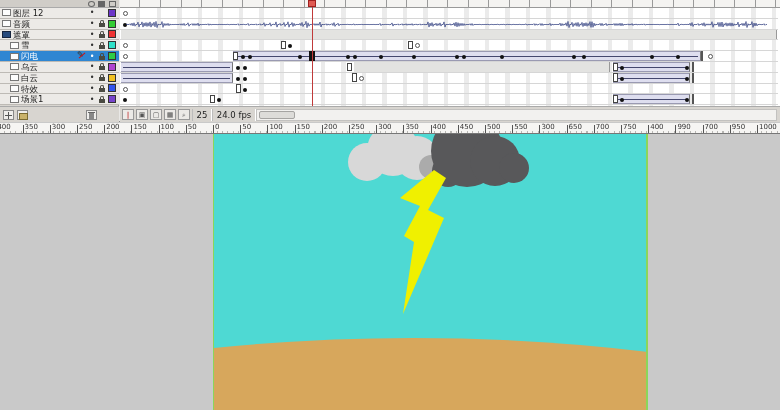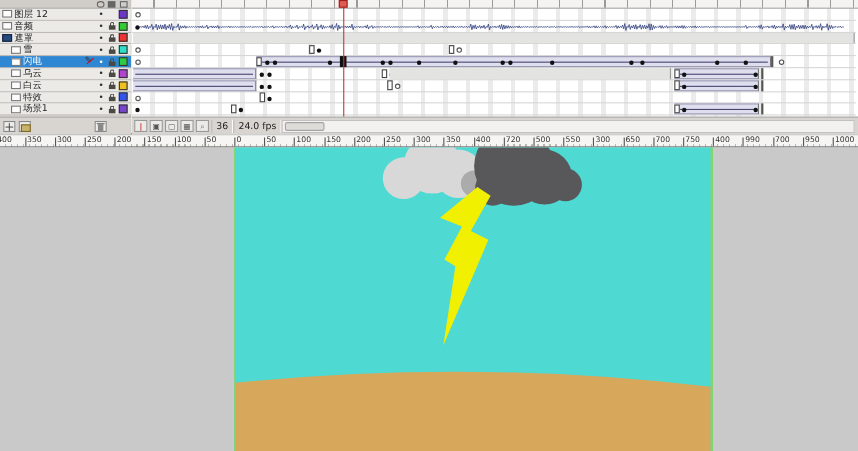--- a/index.html
+++ b/index.html
@@ -300,21 +300,21 @@
           </div>
         </div>
       <div id="playhead-line"></div>
       <div id="playhead-handle"></div>
       <div id="frames-footer">
         <div class="tl-btn tb-red" style="left:2px;">|</div>
         <div class="tl-btn" style="left:16px;">▣</div>
         <div class="tl-btn" style="left:30px;">▢</div>
         <div class="tl-btn" style="left:44px;">▦</div>
         <div class="tl-btn" style="left:58px;">⌕</div>
-        <div class="status-box" style="left:72px;width:20px;">36</div>
+        <div class="status-box" style="left:72px;width:20px;">25</div>
         <div class="status-box" style="left:92px;width:44px;">24.0 fps</div>
         <div class="status-box" style="left:136px;width:0;"></div>
 
         <div class="status-box" style="left:136px;width:34px;border:none;">2.0s</div>
         <div id="tl-scrollbar">
           <div id="tl-thumb"></div>
         </div>
       </div>
     </div>
   </div>
@@ -382,21 +382,21 @@
       <div class="ruler-mark" style="left: 403.4px;">
         <span class="tline"></span>
         <span class="tlabel">350</span>
       </div>
       <div class="ruler-mark" style="left: 430.6px;">
         <span class="tline"></span>
         <span class="tlabel">400</span>
       </div>
       <div class="ruler-mark" style="left: 457.8px;">
         <span class="tline"></span>
-        <span class="tlabel">720</span>
+        <span class="tlabel">450</span>
       </div>
       <div class="ruler-mark" style="left: 485px;">
         <span class="tline"></span>
         <span class="tlabel">500</span>
       </div>
       <div class="ruler-mark" style="left: 512.2px;">
         <span class="tline"></span>
         <span class="tlabel">550</span>
       </div>
       <div class="ruler-mark" style="left: 539.4px;">

